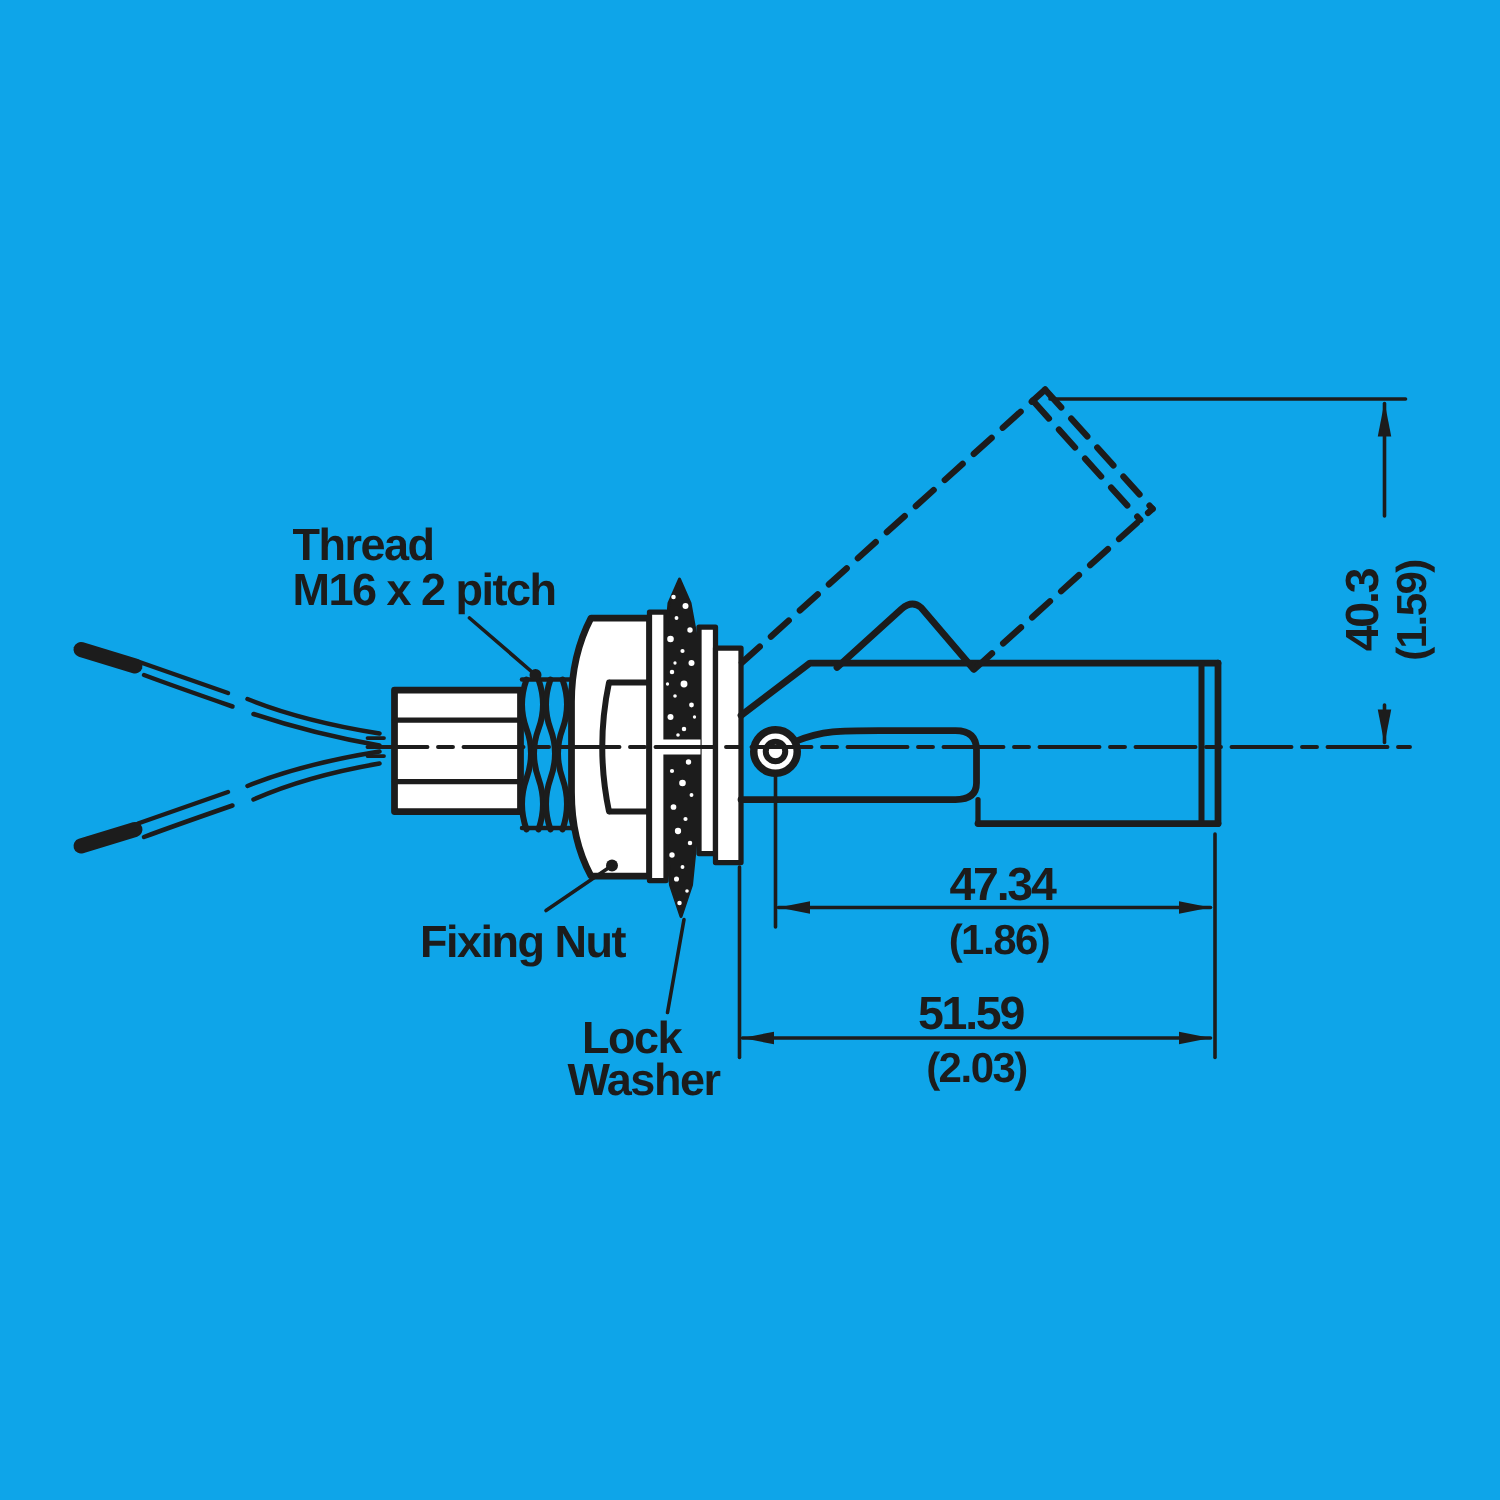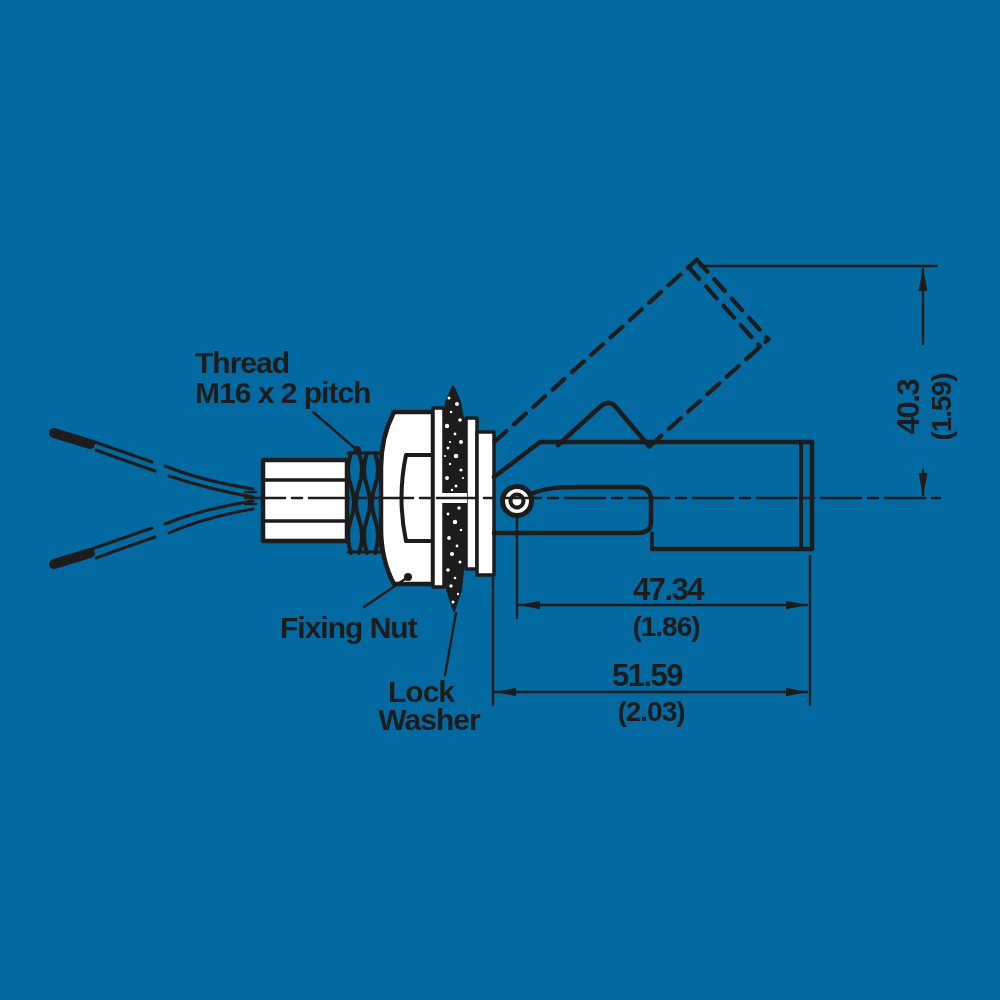--- a/index.html
+++ b/index.html
@@ -1,16 +1,16 @@
 <!DOCTYPE html>
 <html><head>
 <meta charset="utf-8">
 <style>
   html,body{margin:0;padding:0;background:#ffffff;}
-  .stage{position:relative;width:1000px;height:1000px;background:#0369a1;overflow:hidden;
+  .stage{position:relative;width:1000px;height:1000px;background:#0ea5e9;overflow:hidden;
          font-family:"Liberation Sans",sans-serif;}
   svg text{font-family:"Liberation Sans",sans-serif;font-weight:bold;fill:#1c1c1c;}
   .lbl{font-size:30px;letter-spacing:-1px;}
   .dimnum{font-size:31px;letter-spacing:-1.5px;}
   .dimpar{font-size:28px;letter-spacing:-1px;}
 </style>
 </head>
 <body>
 
 <div class="stage">

